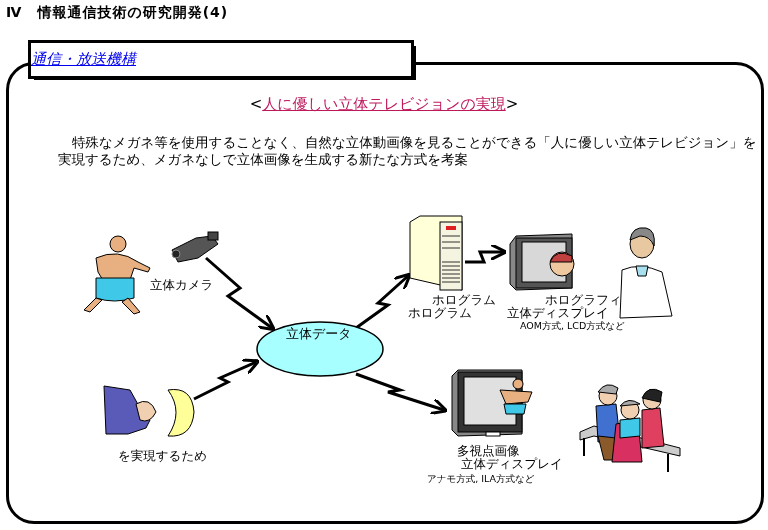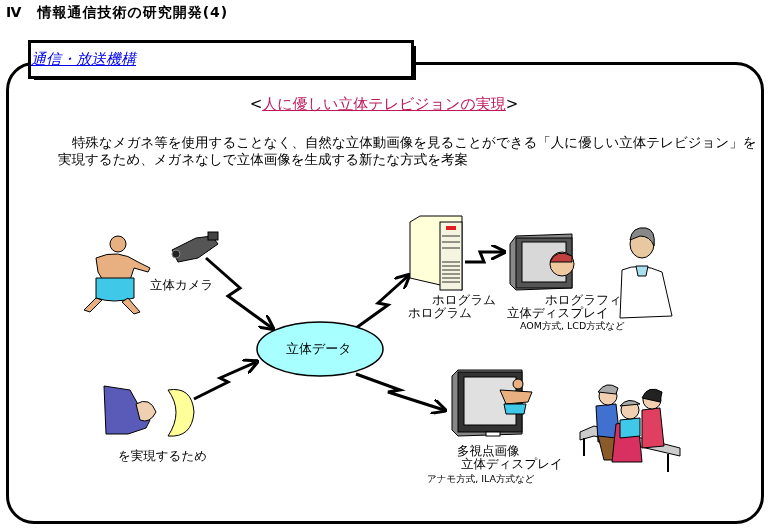--- a/index.html
+++ b/index.html
@@ -128,21 +128,21 @@
     <circle cx="630" cy="410" r="9" fill="#f0d0b0" stroke="#000"></circle>
     <path d="M620,406 Q628,396 640,404 Z" fill="#aaa" stroke="#000"></path>
     <path d="M642,410 L660,408 L664,446 L642,448 Z" fill="#e04060" stroke="#000"></path>
     <circle cx="652" cy="400" r="9" fill="#f0d0b0" stroke="#000"></circle>
     <path d="M642,398 Q648,384 662,392 L660,402 Z" fill="#222" stroke="#000"></path>
   </g>
 </svg>
 
 <div class="abs lbl" style="left:150px;top:277px;">立体カメラ</div>
 <div class="abs lbl" style="left:118px;top:448px;">を実現するため</div>
-<div class="abs lbl" style="left:286px;top:341px;font-size:13px;">立体データ</div>
+<div class="abs lbl" style="left:286px;top:326px;font-size:13px;">立体データ</div>
 
 <div class="abs lbl" style="left:408px;top:292px;margin-left:24px;">ホログラム</div>
 <div class="abs lbl" style="left:408px;top:305px;">ホログラム</div>
 
 <div class="abs lbl" style="left:507px;top:292px;margin-left:38px;">ホログラフィ</div>
 <div class="abs lbl" style="left:507px;top:305px;">立体ディスプレイ</div>
 <div class="abs small" style="left:520px;top:320px;">AOM方式, LCD方式など</div>
 
 <div class="abs lbl" style="left:457px;top:443px;">多視点画像</div>
 <div class="abs lbl" style="left:461px;top:456px;">立体ディスプレイ</div>

